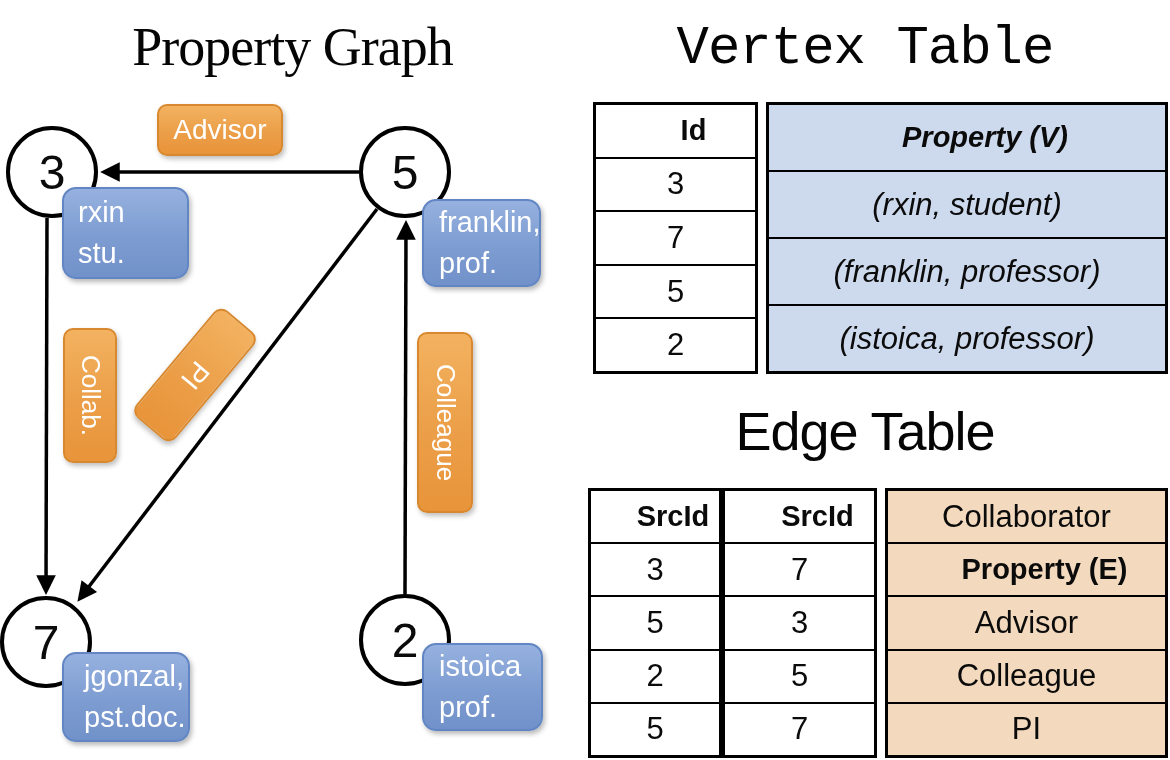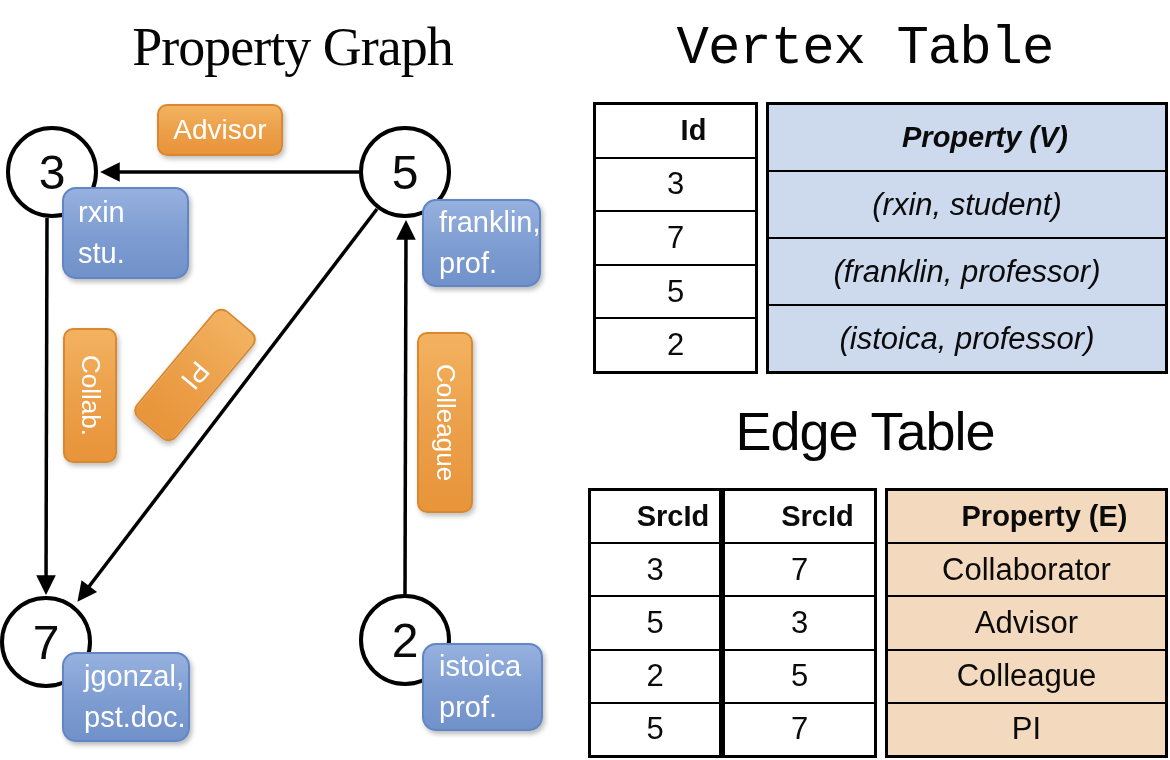--- a/index.html
+++ b/index.html
@@ -149,20 +149,20 @@
     <div class="cell">5</div>
   </div>
   <div id="et-dst-col" class="tcol">
     <div class="cell header">SrcId</div>
     <div class="cell">7</div>
     <div class="cell">3</div>
     <div class="cell">5</div>
     <div class="cell">7</div>
   </div>
   <div id="et-prop-col" class="tcol tan-col">
+    <div class="cell">Collaborator</div>
     <div class="cell header">Property (E)</div>
-    <div class="cell">Collaborator</div>
     <div class="cell">Advisor</div>
     <div class="cell">Colleague</div>
     <div class="cell">PI</div>
   </div>
 
 </div>
 
 </body></html>

